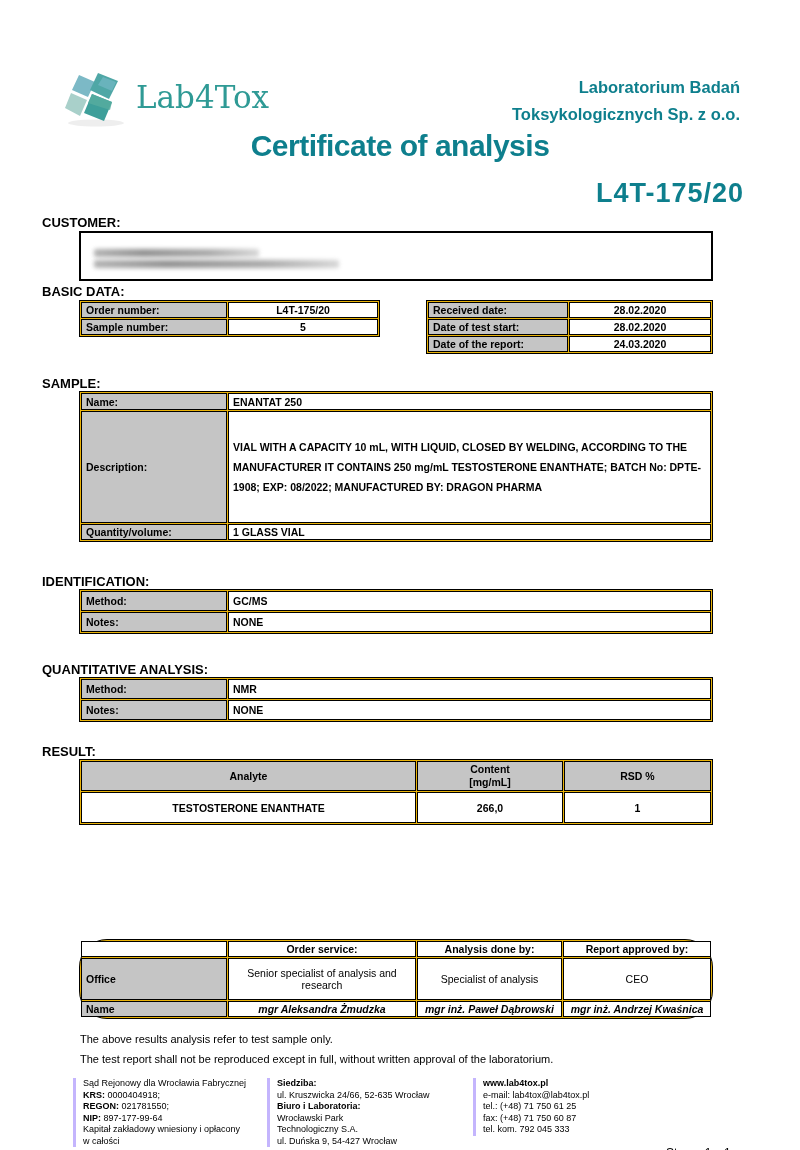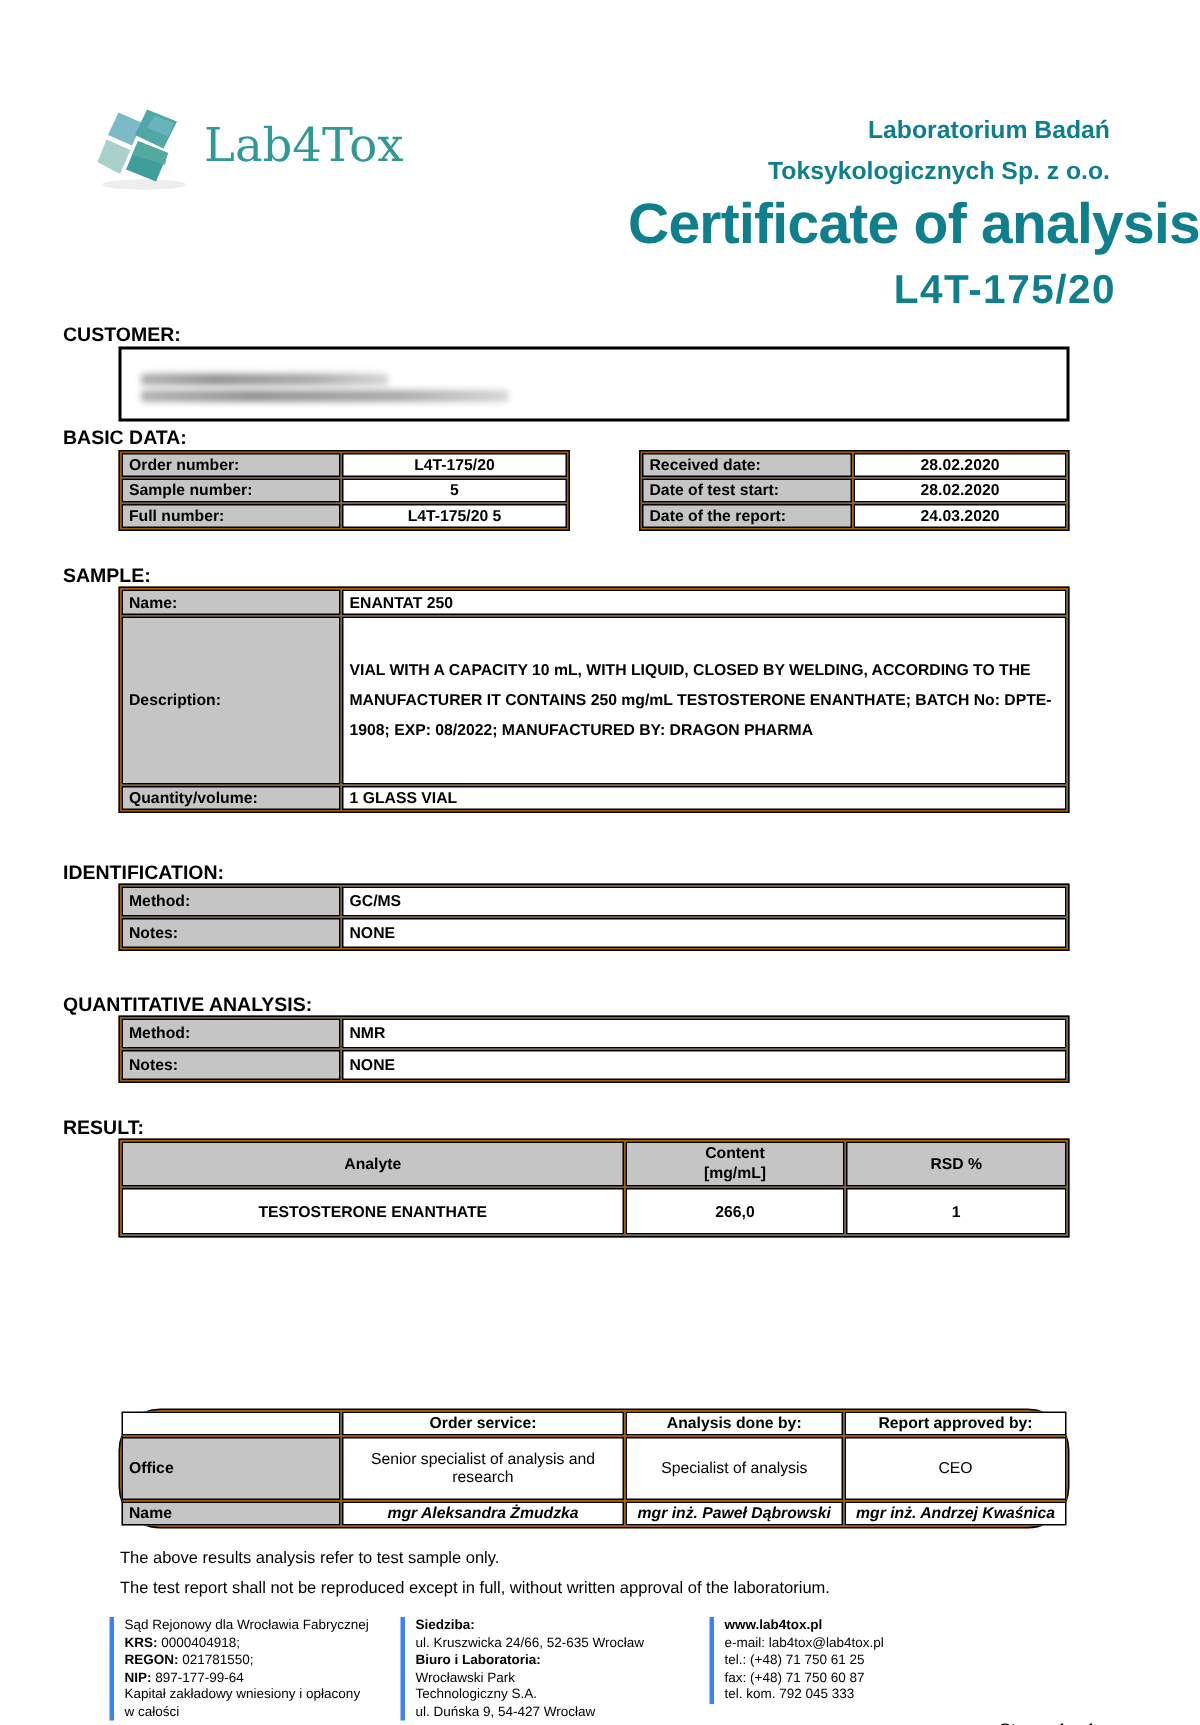--- a/index.html
+++ b/index.html
@@ -7,39 +7,39 @@
   #page {
     position:relative; width:800px; height:1150px; background:#fff;
     font-family:"Liberation Sans", sans-serif; color:#000; overflow:hidden;margin-top:28px;
   }
 
   
   .logo { position:absolute; top:42px; left:64px; display:flex; align-items:center; }
   .logo-text { font-family:"DejaVu Serif", serif; font-size:31px; color:#2f9a95; margin-left:6px; margin-top:-4px; }
   .company { position:absolute; top:46px; right:60px; text-align:right;
              font-weight:bold; font-size:16.5px; line-height:27px; color:#0e7f8d; }
-  .title { position:absolute; top:101px; left:0; width:100%; text-align:right;
-           font-weight:bold; font-size:38px; color:#0e7f8d; letter-spacing:-0.5px; }
+  .title { position:absolute; top:101px; left:0; width:100%; text-align:center;
+           font-weight:bold; font-size:30px; color:#0e7f8d; letter-spacing:-0.5px; }
   .report-number { position:absolute; top:150px; right:56px;
                    font-weight:bold; font-size:27px; color:#0e7f8d; letter-spacing:1px; }
 
   
   .sec-h { position:absolute; left:42px; font-weight:bold; font-size:13px; color:#000; }
 
   
   .customer-box { position:absolute; top:203px; left:79px; width:634px; height:50px;
                   border:2px solid #000; background:#fff; }
   .redact { position:absolute; background:linear-gradient(90deg,#9a9a9a,#6f6f6f 30%,#8f8f8f 70%,#c9c9c9);
             filter:blur(2px); border-radius:2px; opacity:.75; }
   .redact.r1 { top:16px; left:13px; width:165px; height:8px; }
   .redact.r2 { top:27px; left:13px; width:245px; height:8px; }
 
   
   table.doc { position:absolute; border-collapse:separate; border-spacing:1.5px;
-              border:1.8px solid #000; table-layout:fixed; background:#a16207; }
+              border:1.8px solid #000; table-layout:fixed; background:#eab308; }
   table.doc td { border:1.2px solid #000; background:#fff; font-size:10.5px; font-weight:bold;
                  padding:1px 4px; vertical-align:middle; overflow:hidden; }
   table.doc td.lbl { background:#c5c5c5; text-align:left; }
   table.doc td.center { text-align:center; }
   table.doc td.plain { font-weight:normal; }
 
   .basic-left  { top:272px; left:79px;  width:301px; }
   .basic-right { top:272px; left:426px; width:287px; }
   .basic-left td, .basic-right td { height:15px; }
 
@@ -59,21 +59,21 @@
 
   .sig-table { top:911px; left:79px; width:634px;border-radius:28px; }
   .sig-table .hdr td { height:16px; text-align:center; }
   .sig-table .office td { height:42px; text-align:center; }
   .sig-table .name td { height:16px; text-align:center; font-style:italic; }
   .sig-table td.lbl { text-align:left; font-style:normal; }
 
   .notes { position:absolute; top:1001px; left:80px; font-size:11px; line-height:20px; color:#000; }
 
   
-  .fcol { position:absolute; top:1050px; border-left:3px solid #3b82f6; padding-left:7px;
+  .fcol { position:absolute; top:1050px; border-left:3px solid #c4b5fd; padding-left:7px;
           font-size:9px; line-height:11.5px; color:#000; }
   .fcol1 { left:73px; width:190px; }
   .fcol2 { left:267px; width:190px; }
   .fcol3 { left:473px; width:180px; }
   .fb { font-weight:bold; }
   .page-num { position:absolute; top:1118px; left:666px; font-size:12px; }
 
   
   .logo svg { display:block; }
 </style>
@@ -120,24 +120,20 @@
       </colgroup>
     <tbody>
         <tr>
       <td class="lbl">Order number:</td>
       <td class="center">L4T-175/20</td>
     </tr>
     <tr>
       <td class="lbl">Sample number:</td>
       <td class="center">5</td>
     </tr>
-    <tr>
-      <td class="lbl">Full number:</td>
-      <td class="center">L4T-175/20 5</td>
-    </tr>
   </tbody>
     </table>
 
   <table class="doc basic-right">
     <colgroup>
         <col style="width:140px">
         <col>
       </colgroup>
     <tbody>
         <tr>

